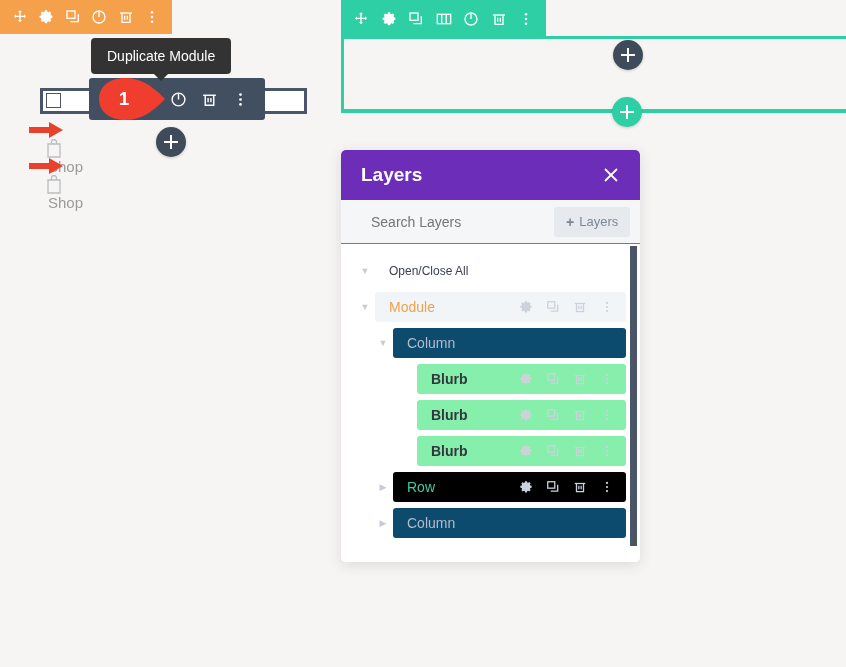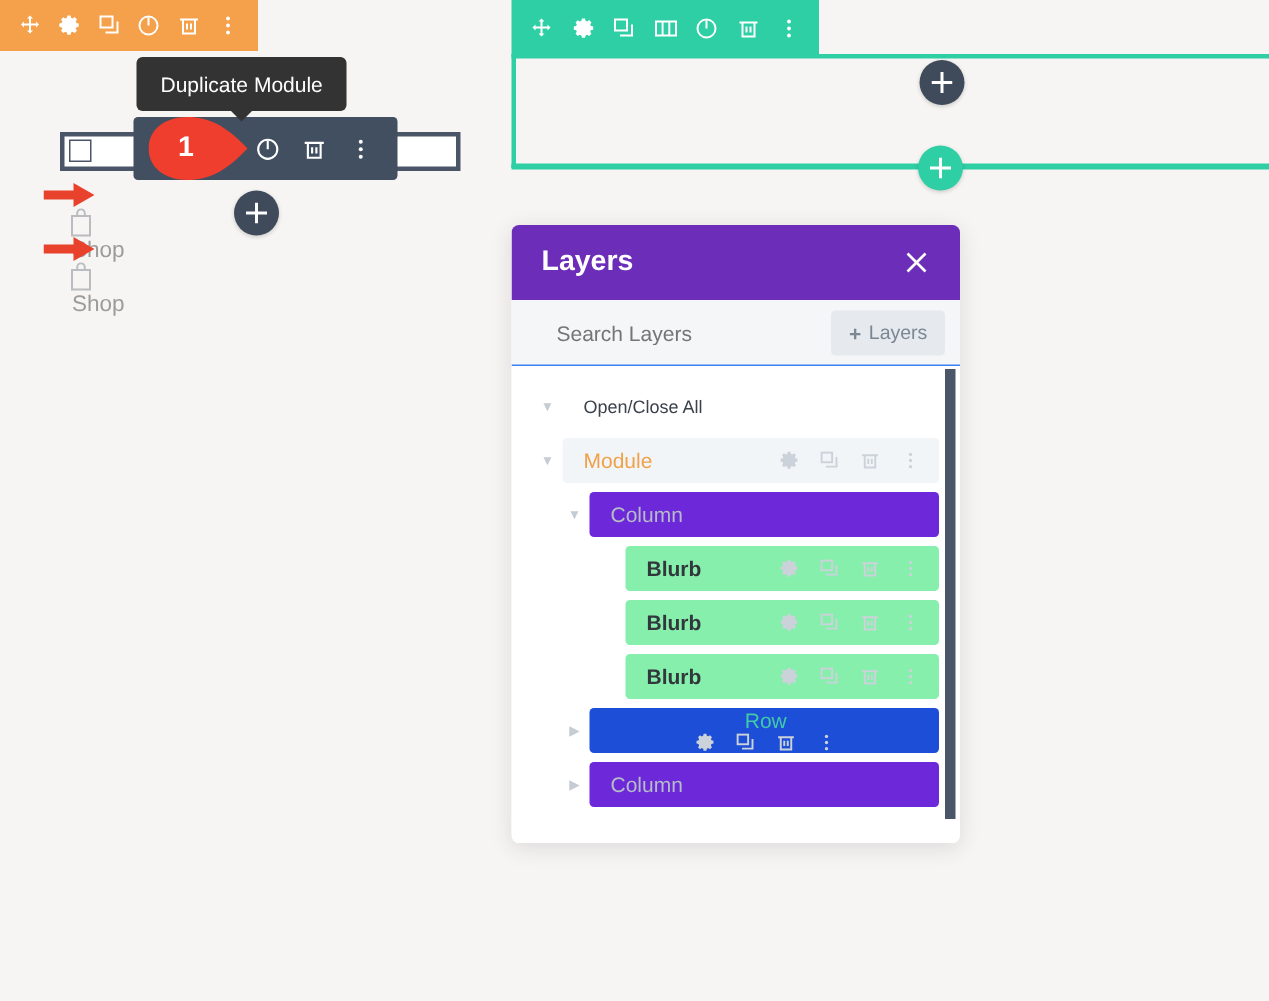--- a/index.html
+++ b/index.html
@@ -258,25 +258,25 @@
     border-radius: 3px;
   }
   .layer-row .row-label { font-size: 14px; }
   .layer-row .row-actions { display: flex; align-items: center; gap: 13px; color: #ccd2da; }
   .layer-row .row-actions .ra { display:flex; align-items:center; cursor:pointer; }
 
   .tone-head   .row-body { background: transparent; }
   .tone-head   .row-label { color: #3b424c; font-size: 12px; }
   .tone-section .row-body { background: #f2f5f8; }
   .tone-section .row-label { color: #f0a14a; }
-  .tone-column .row-body { background: #6d28d9; }
+  .tone-column .row-body { background: #0c4a6e; }
   .tone-column .row-label { color: #b5bcc5; }
   .tone-module .row-body { background: #86efac; }
   .tone-module .row-label { color: #32373c; font-weight: bold; }
-  .tone-row    .row-body { background: #1d4ed8; flex-direction: column; }
+  .tone-row    .row-body { background: #000000; }
   .tone-row    .row-label { color: #41c9a8; }
 
   .ind-0 { margin-left: 14px; }
   .ind-1 { margin-left: 32px; }
   .ind-2 { margin-left: 56px; }
 </style>
 </head>
 <body>
 
 <div id="green-section"></div>

